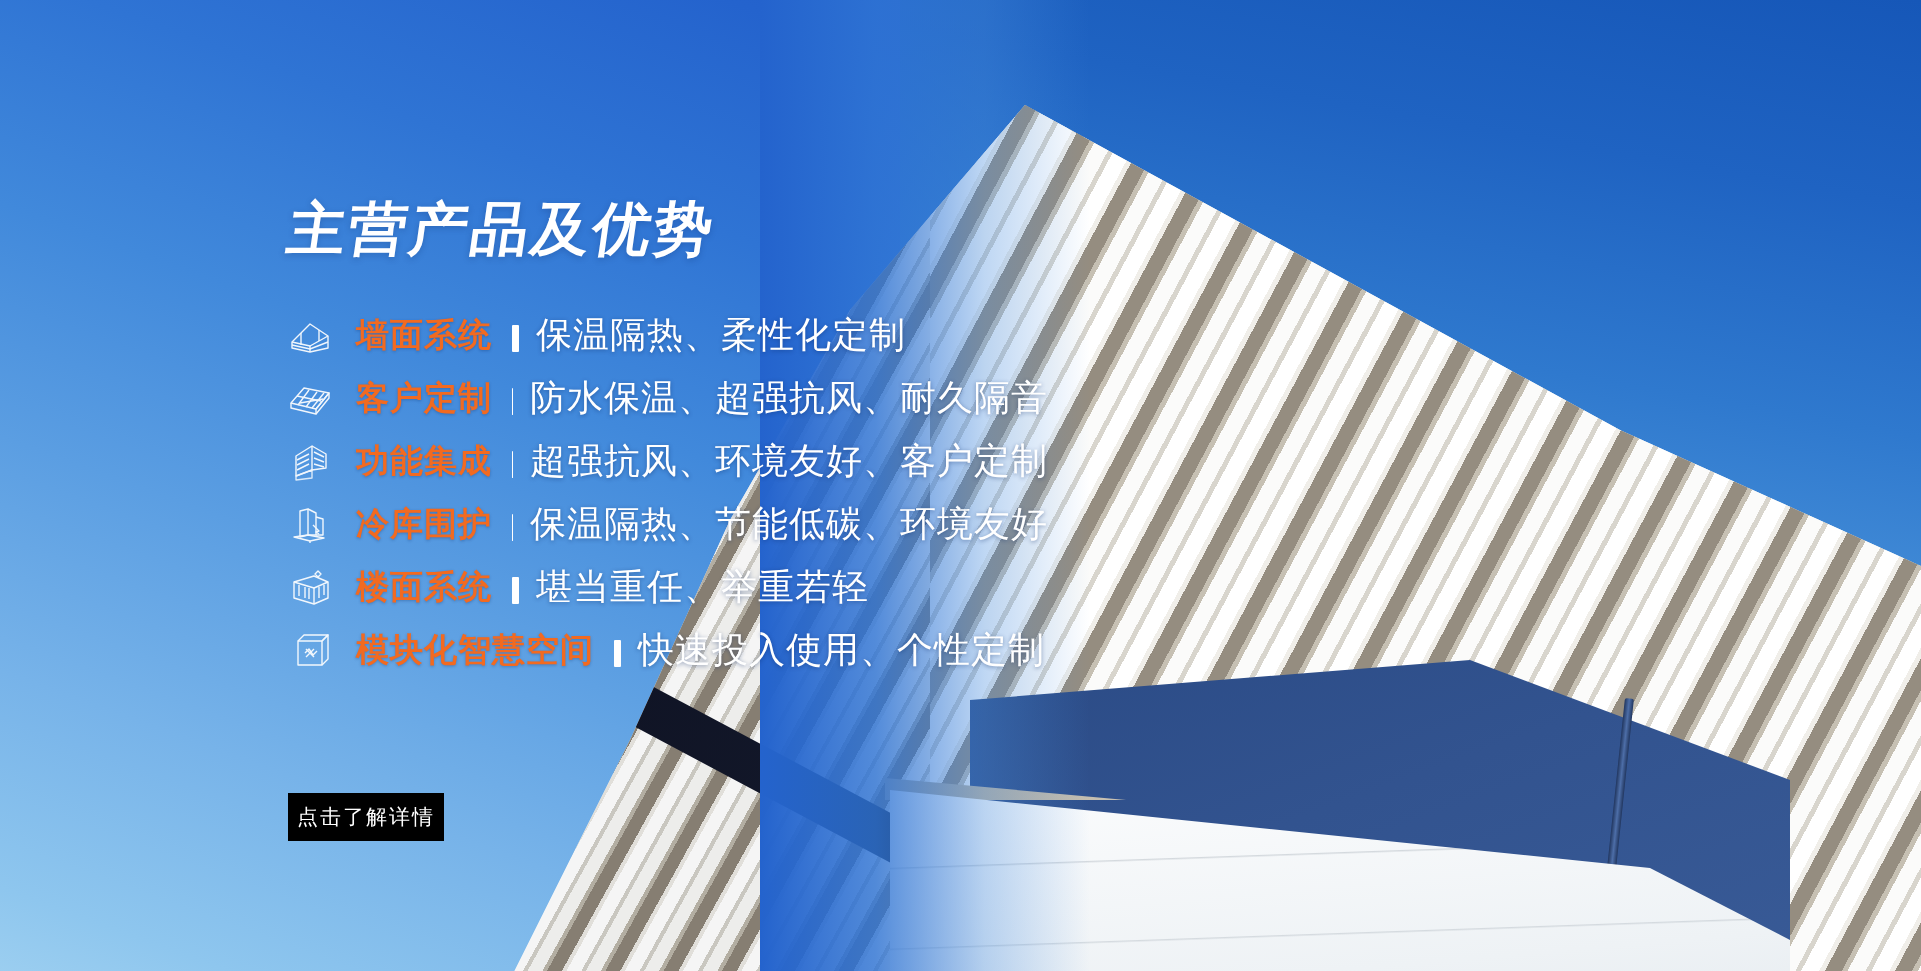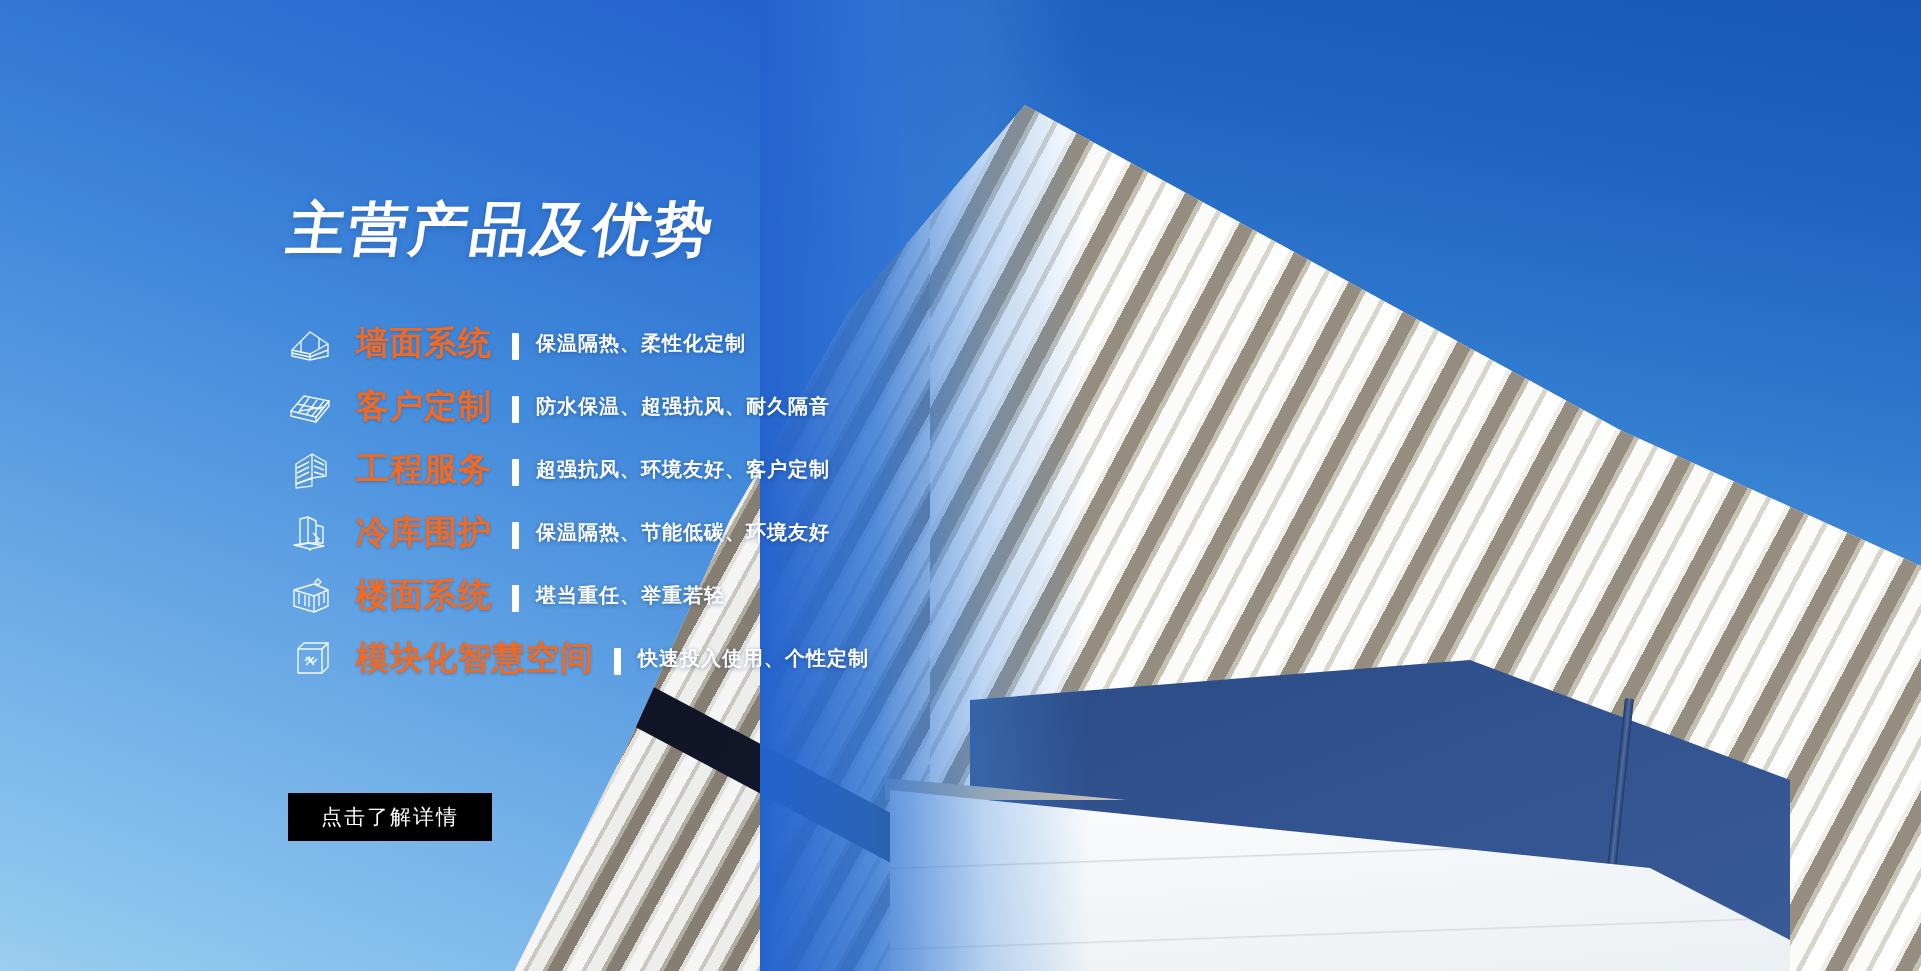--- a/index.html
+++ b/index.html
@@ -194,21 +194,21 @@
     line-height: 1;
     white-space: nowrap;
     transform: skewX(-8deg);
     font-family: "DejaVu Sans", "Liberation Sans", sans-serif;
     text-shadow: 0 2px 6px rgba(10,40,100,0.25);
   }
 
   .feature-list {
     position: absolute;
     left: 288px;
-    top: 312px;
+    top: 304px;
     width: 760px;
   }
 
   .feature-row {
     position: relative;
     height: 63px;
     display: flex;
     align-items: center;
     white-space: nowrap;
   }
@@ -240,33 +240,33 @@
     height: 27px;
     background: #ffffff;
     margin: 0 17px 0 20px;
     position: relative;
     top: 3px;
     border-radius: 1px;
   }
 
   .feat-desc {
     color: #ffffff;
-    font-size: 20px;
-    font-weight: 700;
+    font-size: 36px;
+    font-weight: 400;
     letter-spacing: 1px;
     text-shadow: 0 1px 4px rgba(10,40,100,0.45);
     font-family: "DejaVu Sans", "Liberation Sans", sans-serif;
     text-align: center;
   }
 
   .cta-button {
     position: absolute;
     left: 288px;
     top: 793px;
-    width: 204px;
+    width: 156px;
     height: 48px;
     background: #000000;
     color: #ffffff;
     border: none;
     font-size: 21px;
     letter-spacing: 2px;
     cursor: pointer;
     font-family: "DejaVu Sans", "Liberation Sans", sans-serif;
     display: flex;
     align-items: center;
@@ -342,21 +342,21 @@
             <path d="M24 4 L38 12 L38 26 L24 28"></path>
             <path d="M8 34 L24 28 L24 36 L8 38 Z" opacity="0.85"></path>
             <path d="M9 18 L21 12"></path>
             <path d="M9 23 L21 17"></path>
             <path d="M9 28 L21 22"></path>
             <path d="M26 10 L36 15"></path>
             <path d="M26 16 L36 20"></path>
             <path d="M26 22 L36 25"></path>
           </svg>
         </span>
-        <span class="feat-title">工程服务</span>
+        <span class="feat-title">功能集成</span>
         <span class="feat-sep"></span>
         <span class="feat-desc">超强抗风、环境友好、客户定制</span>
       </div>
 
       <div class="feature-row">
         <span class="feat-icon">
           <svg width="44" height="40" viewBox="0 0 44 40" fill="none" stroke="#ffffff" stroke-width="1.4" stroke-linejoin="round">
             <path d="M12 6 L20 4 L20 30 L12 32 Z"></path>
             <path d="M20 4 L28 8 L28 30 L20 30"></path>
             <path d="M28 12 L35 14 L35 30 L28 30"></path>

